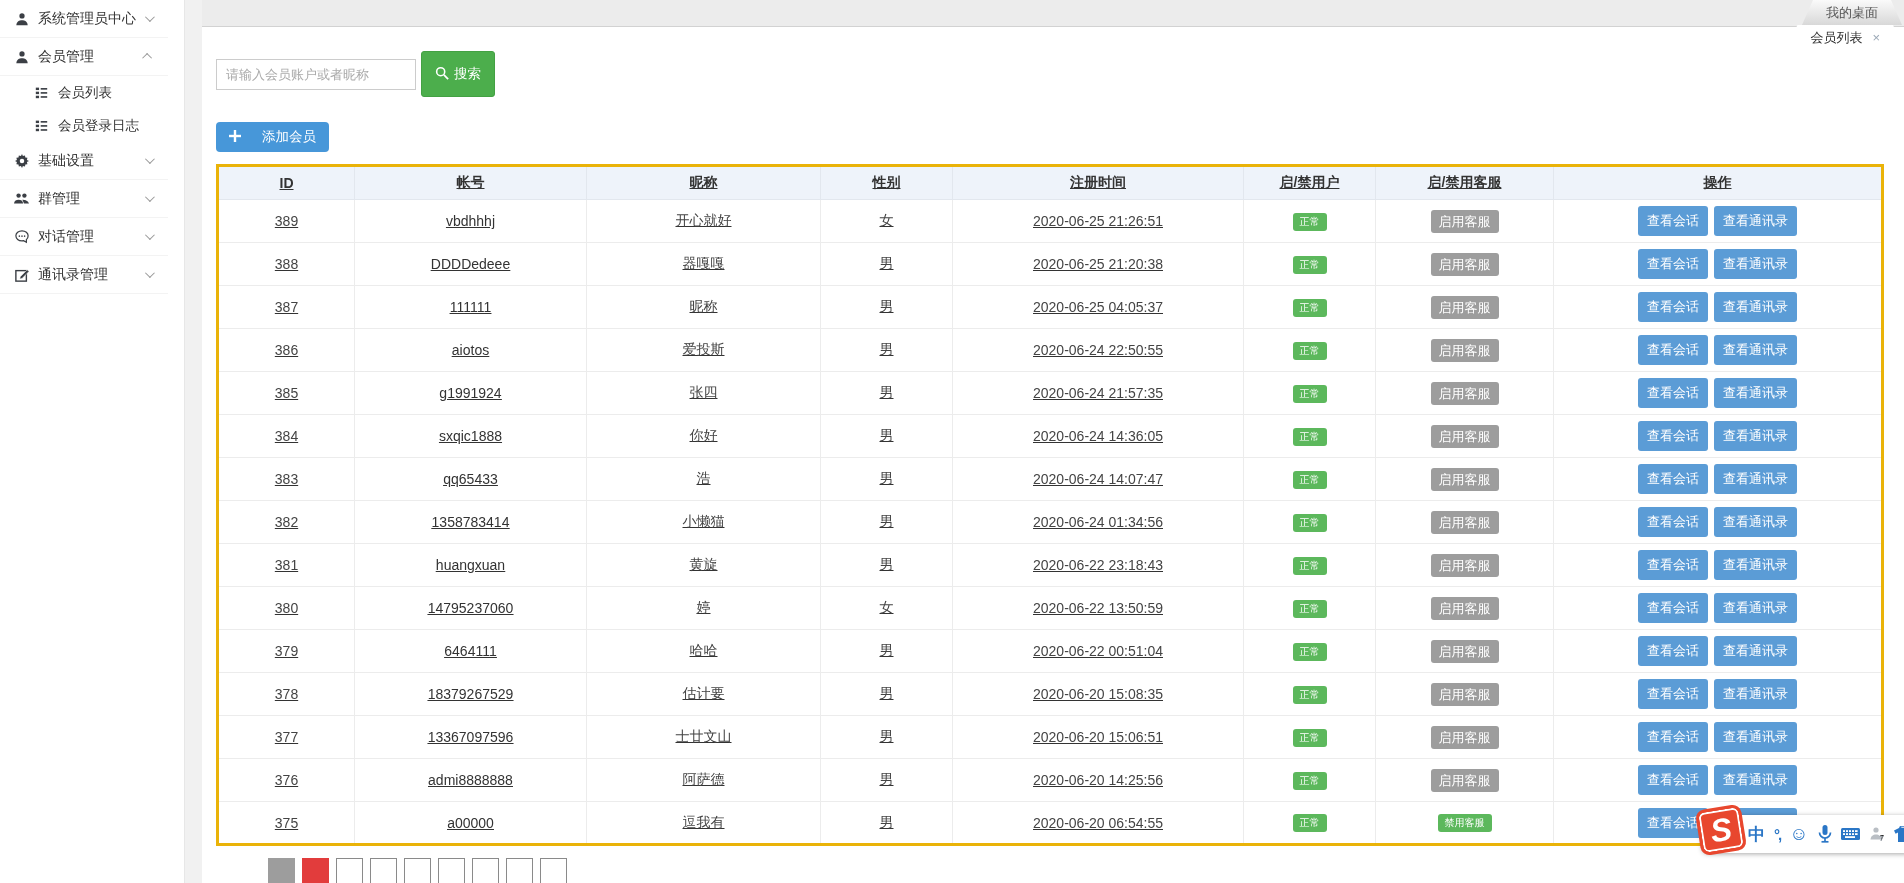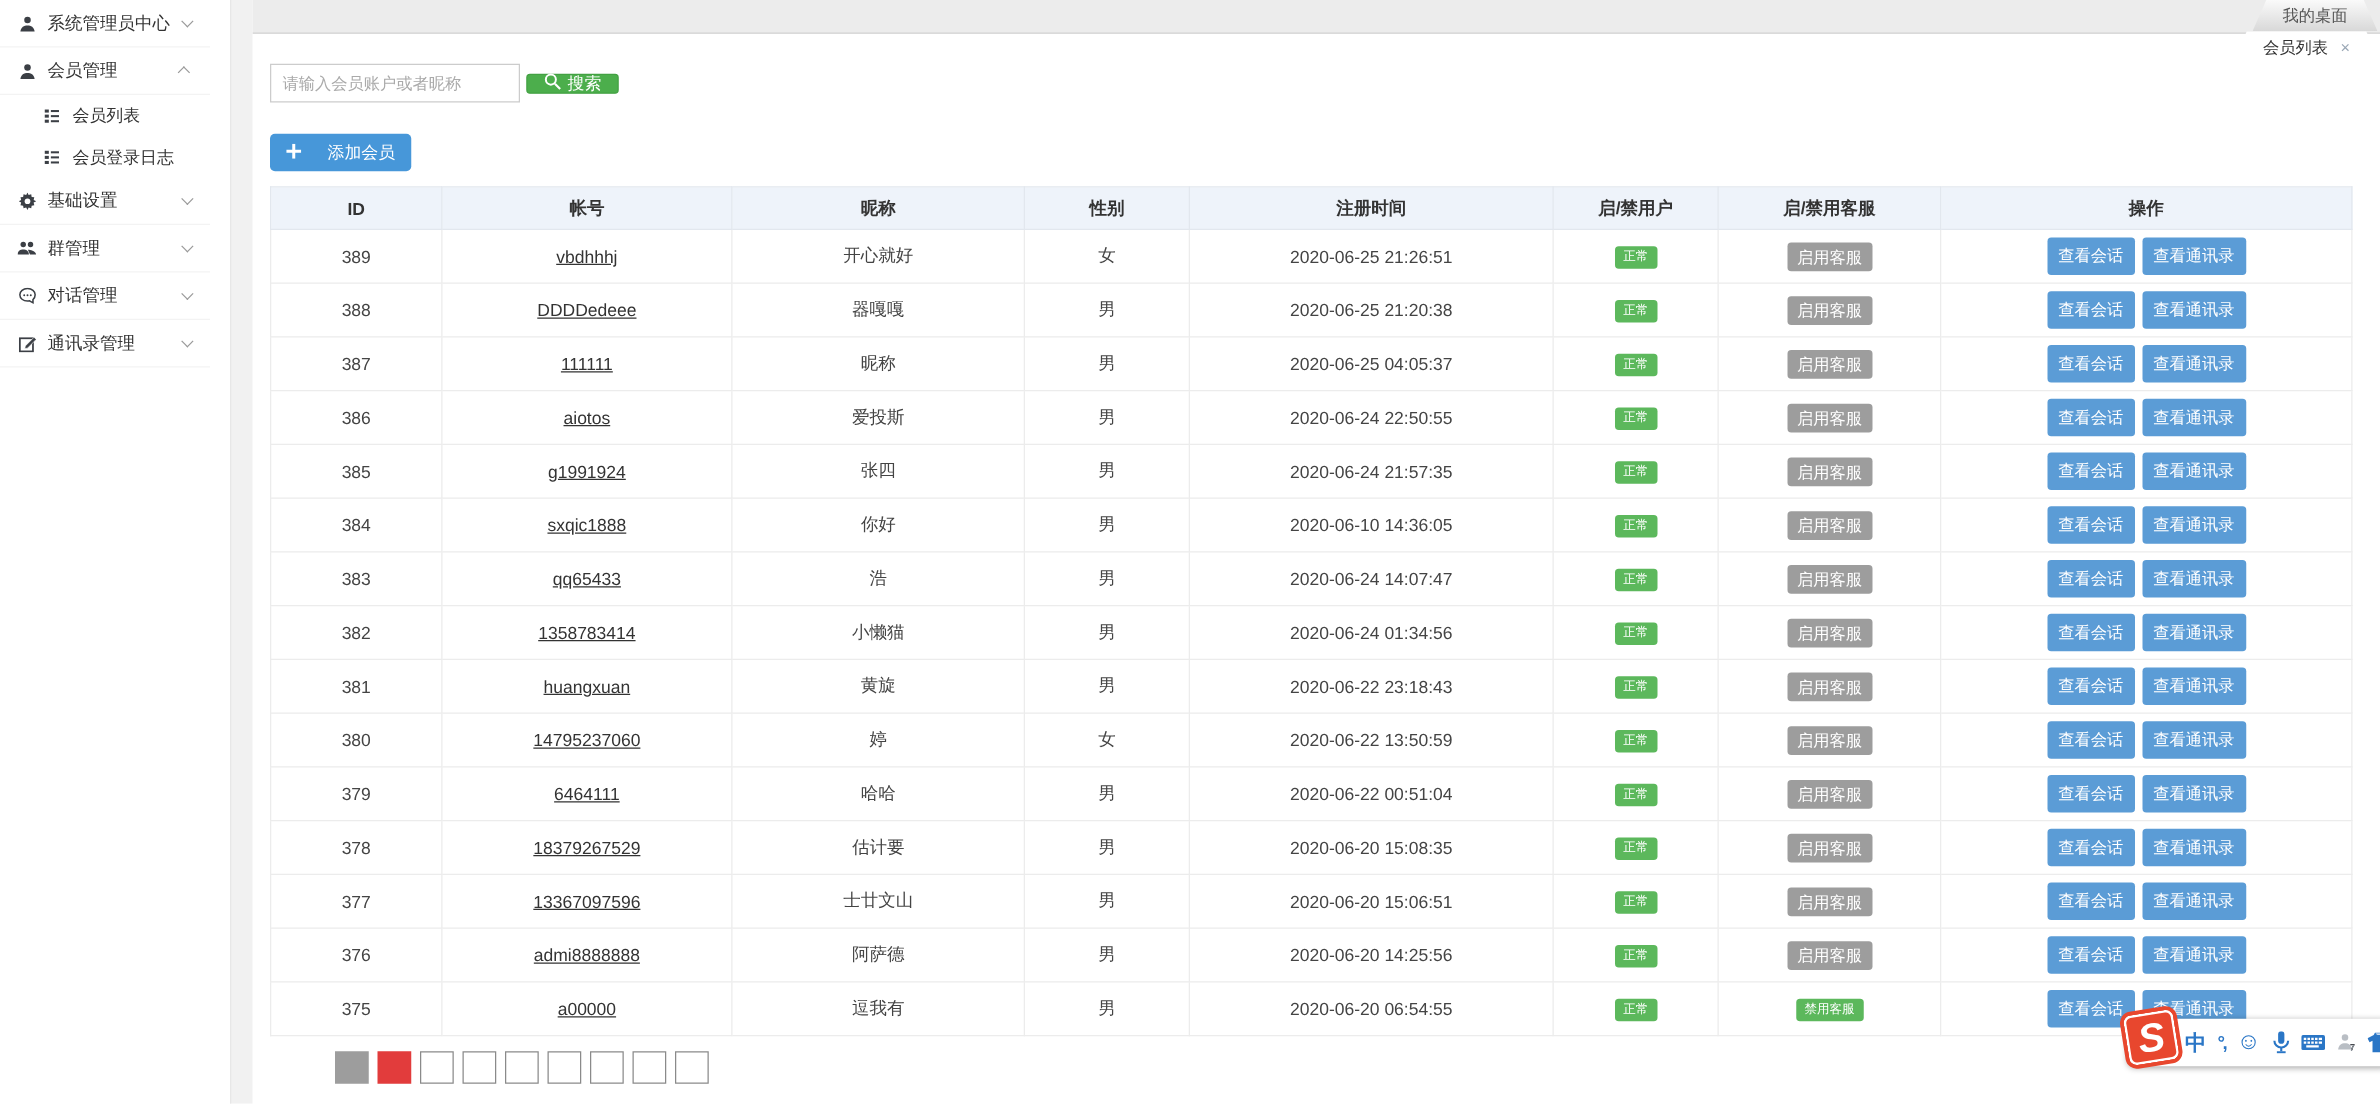--- a/index.html
+++ b/index.html
@@ -37,29 +37,29 @@
   .breadcrumb .crumb { margin:0 6px; color:#666; cursor:pointer; }
   .breadcrumb .sep { color:#999; margin:0 2px; }
   .home-ic { display:inline-flex; margin-right:2px; }
   .refresh-btn { margin-left:auto; width:39px; height:28px; background:#5cb85c; border:none; border-radius:4px;
                  display:flex; align-items:center; justify-content:center; cursor:pointer; }
 
   .content { padding:24px 0 0 14px; }
   .search-row { display:flex; align-items:center; }
   .search-input { width:200px; height:31px; border:1px solid #ccc; padding:0 9px; font-size:13px; color:#333; outline:none; }
   .search-input::placeholder { color:#aaa; }
-  .btn-search { height:16px; margin-left:5px; background:#4cae4c; color:#fff; border:1px solid #43a143; border-radius:3px;
+  .btn-search { height:46px; margin-left:5px; background:#4cae4c; color:#fff; border:1px solid #43a143; border-radius:3px;
                 padding:0 13px; font-size:13.5px; display:inline-flex; align-items:center; gap:5px; cursor:pointer; }
   .btn-add { margin-top:25px; background:#4797d9; color:#fff; border:none; border-radius:4px; height:30px;
              padding:0 13px; font-size:13.5px; display:inline-flex; align-items:center; gap:21px; cursor:pointer; }
 
   table.member { border-collapse:collapse; table-layout:fixed; width:1665px; margin-top:12px; font-size:14px; }
   table.member th { background:#eef3fa; border:1px solid #e2e7ee; height:34px; font-weight:bold; font-size:14px; color:#333; }
   table.member td { border:1px solid #ececec; height:43px; text-align:center; color:#444; }
-  table.member { border:1px solid #eab308; }
+  table.member { border:3px solid #eab308;text-decoration:underline; }
   a.account-link { color:#333; text-decoration:underline; cursor:pointer; }
   .badge { display:inline-block; color:#fff; border-radius:3px; font-size:10px; line-height:1; }
   .badge.green { background:#5cb85c; padding:4px 7px; }
   .badge.grey  { background:#9d9d9d; padding:5px 8px; font-size:13px; }
   .btn-blue { display:inline-block; background:#5b9cd6; color:#fff; border-radius:3px; padding:6px 9px;
               font-size:13px; margin:0 3px; cursor:pointer; white-space:nowrap; }
 
   .pagination { margin:12px 0 0 52px; display:flex; gap:7px; }
   .page-box { width:27px; height:26px; cursor:pointer; }
   .pb-grey { background:#9d9d9d; }
@@ -271,21 +271,21 @@
             <td>2020-06-24 21:57:35</td>
             <td><span class="badge green">正常</span></td>
             <td><span class="badge grey">启用客服</span></td>
             <td><span class="btn-blue">查看会话</span><span class="btn-blue">查看通讯录</span></td>
           </tr>
           <tr>
             <td>384</td>
             <td><a class="account-link">sxqic1888</a></td>
             <td>你好</td>
             <td>男</td>
-            <td>2020-06-10 14:36:05</td>
+            <td>2020-06-24 14:36:05</td>
             <td><span class="badge green">正常</span></td>
             <td><span class="badge grey">启用客服</span></td>
             <td><span class="btn-blue">查看会话</span><span class="btn-blue">查看通讯录</span></td>
           </tr>
           <tr>
             <td>383</td>
             <td><a class="account-link">qq65433</a></td>
             <td>浩</td>
             <td>男</td>
             <td>2020-06-24 14:07:47</td>

